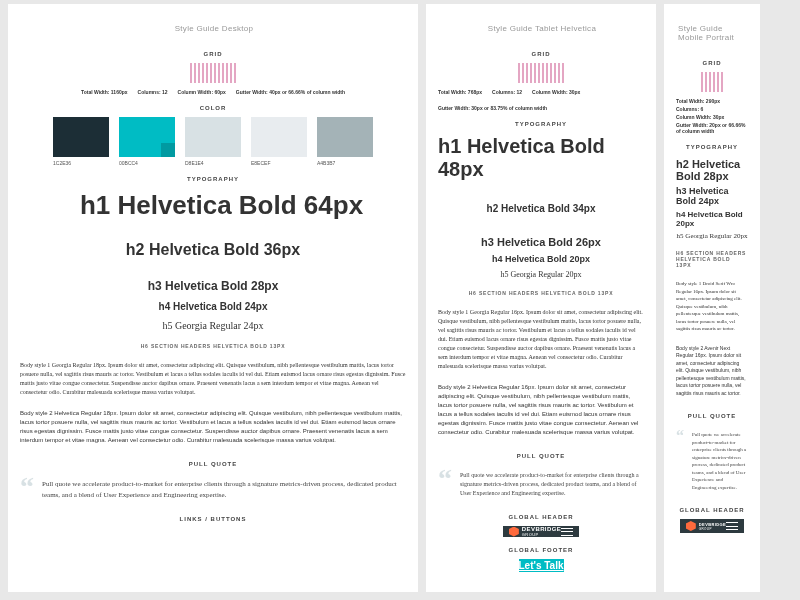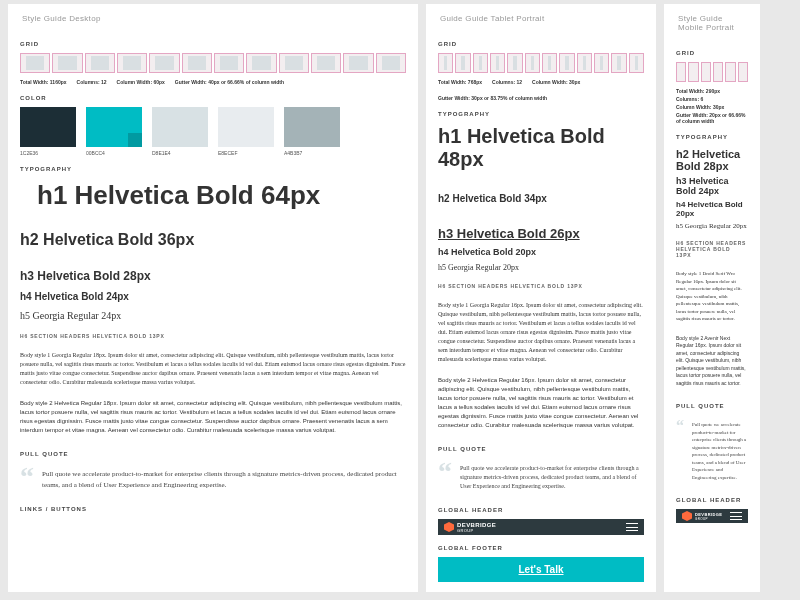--- a/index.html
+++ b/index.html
@@ -13,24 +13,25 @@
     color: #333;
   }
   .canvas {
     display: flex;
     gap: 8px;
     padding: 4px 8px 8px 8px;
     height: 100%;
   }
   .board {
     background: #fff;
-    padding: 10px 12px;
+    padding: 20px 12px;
     overflow: hidden;
     display: flex;
     flex-direction: column;
+    align-items: center;
   }
   
   .b-desktop { width: 410px; }
   .b-tablet  { width: 230px; }
   .b-mobile  { width: 96px; }
 
   .board-title {
     font-size: 8px;
     letter-spacing: 0.3px;
     color: #999;
@@ -97,21 +98,21 @@
   .t-h3 { font-weight:700; }
   .t-h4 { font-weight:700; }
   .t-h5 { font-family: Georgia, serif; font-weight:400; }
   .d .t-h1 { font-size:26px; margin:2px 0 4px 17px;}
   .d .t-h2 { font-size:16px; margin:16px 0;}
   .d .t-h3 { font-size:12px; margin:4px 0;}
   .d .t-h4 { font-size:10px; margin:4px 0;}
   .d .t-h5 { font-size:10px; margin:4px 0;}
   .t .t-h1 { font-size:20px; margin:2px 0 3px 0;}
   .t .t-h2 { font-size:10px; margin:19px 0;}
-  .t .t-h3 { font-size:13px; margin:3px 0;text-decoration:underline;}
+  .t .t-h3 { font-size:11px; margin:3px 0;}
   .t .t-h4 { font-size:9px;  margin:3px 0;}
   .t .t-h5 { font-size:8px;  margin:3px 0;}
   .m .t-h1 { font-size:14px; margin:2px 0;}
   .m .t-h2 { font-size:11px; margin:2px 0;}
   .m .t-h3 { font-size:9px;  margin:2px 0;}
   .m .t-h4 { font-size:8px;  margin:2px 0;}
   .m .t-h5 { font-size:7px;  margin:2px 0;}
 
   .body1 { font-family: Georgia, serif; font-size:6px; line-height:1.5; color:#333; margin:6px 0; }
   .body2 { font-family: Helvetica, Arial, sans-serif; font-size:6px; line-height:1.5; color:#333; margin:6px 0; }
@@ -211,21 +212,21 @@
     <div class="section-label">PULL QUOTE</div>
     <div class="pull">
       <div class="mark">“</div>
       <div>Pull quote we accelerate product-to-market for enterprise clients through a signature metrics-driven process, dedicated product teams, and a blend of User Experience and Engineering expertise.</div>
     </div>
 
     <div class="section-label">LINKS / BUTTONS</div>
   </div>
 
   <div class="board b-tablet t">
-    <div class="board-title">Guide Guide Tablet Portrait</div>
+    <div class="board-title">Style Guide Tablet Helvetica</div>
 
     <div class="section-label">GRID</div>
     <div class="grid-row">
         <div class="grid-col"></div>
         <div class="grid-col"></div>
         <div class="grid-col"></div>
         <div class="grid-col"></div>
         <div class="grid-col"></div>
         <div class="grid-col"></div>
         <div class="grid-col"></div>

